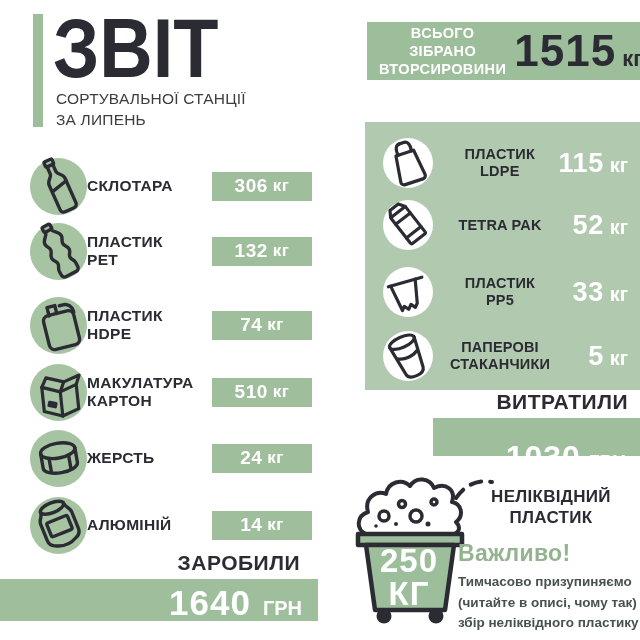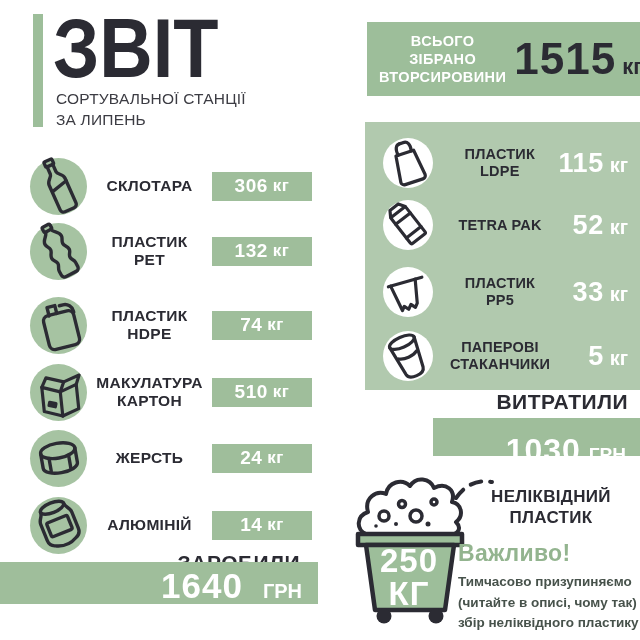--- a/index.html
+++ b/index.html
@@ -7,34 +7,34 @@
           font-family:"Liberation Sans",sans-serif;}
 
   
   .accent-bar{position:absolute;left:33px;top:14px;width:10px;height:113px;background:#9dbe9a;}
   .title{position:absolute;left:53px;top:8px;margin:0;font-size:74px;font-weight:900;
          color:#2b2b33;letter-spacing:0px;line-height:74px;transform:scaleY(1.12);transform-origin:top left;}
   .subtitle{position:absolute;left:56px;top:88px;font-size:15.5px;font-weight:400;
             color:#3c3c43;line-height:21px;letter-spacing:.2px;}
 
   
-  .total-box{position:absolute;left:367px;top:22px;right:0;height:74px;background:#9dbe9a;
+  .total-box{position:absolute;left:367px;top:22px;right:0;height:58px;background:#9dbe9a;
              display:flex;align-items:center;padding-left:12px;box-sizing:border-box;}
   .total-label{color:#ffffff;font-weight:700;font-size:14.5px;line-height:18px;
                text-align:center;letter-spacing:.4px;}
   .total-value{display:flex;align-items:baseline;margin-left:8px;color:#2b2b33;font-weight:800;}
   .total-value .num{font-size:44px;letter-spacing:1px;}
   .total-value .u{font-size:22px;margin-left:6px;}
 
   
   .lrow{position:absolute;left:30px;width:282px;height:68px;display:flex;align-items:center;}
   .lcircle{width:57px;height:57px;border-radius:50%;background:#a6c3a2;flex:none;
            display:flex;align-items:center;justify-content:center;}
   .lcircle svg,.rcircle svg{overflow:visible;}
-  .llabel{flex:1;text-align:center;font-weight:800;font-size:15.5px;color:#2b2b33;
+  .llabel{flex:1;font-weight:800;font-size:15.5px;color:#2b2b33;
           line-height:18px;letter-spacing:.3px;}
   .lbadge{width:100px;height:29px;background:#9fbe9b;color:#fff;font-weight:800;font-size:19px;
           display:flex;align-items:center;justify-content:center;gap:5px;letter-spacing:.5px;flex:none;}
   .lbadge .u{font-size:17px;}
 
   
   .right-panel{position:absolute;left:365px;top:122px;right:0;height:268px;background:#b1c9ae;}
   .rrow{position:absolute;left:18px;right:12px;height:58px;display:flex;align-items:center;}
   .rcircle{width:50px;height:50px;border-radius:50%;background:#ffffff;flex:none;
            display:flex;align-items:center;justify-content:center;}
@@ -43,27 +43,27 @@
   .rvalue{flex:1;display:flex;justify-content:flex-end;align-items:baseline;gap:6px;
           color:#ffffff;font-weight:800;}
   .rvalue .num{font-size:27px;letter-spacing:.5px;}
   .rvalue .u{font-size:20px;}
 
   
   .spent-label{position:absolute;right:12px;top:390px;font-size:21px;font-weight:800;
                color:#2b2b33;letter-spacing:.5px;}
   .spent-bar{position:absolute;left:433px;right:0;top:418px;height:38px;background:#9fbe9b;
              display:flex;align-items:baseline;justify-content:flex-end;gap:8px;
-             padding:14px 14px 0 0;box-sizing:border-box;color:#fff;font-weight:800;}
+             padding:21px 14px 0 0;box-sizing:border-box;color:#fff;font-weight:800;}
   .spent-bar .num{font-size:32px;letter-spacing:1px;}
   .spent-bar .u{font-size:19px;}
   .earned-label{position:absolute;left:0;top:551px;width:300px;text-align:right;
                 font-size:21px;font-weight:800;color:#2b2b33;letter-spacing:.5px;}
-  .earned-bar{position:absolute;left:0;top:562px;width:318px;height:42px;background:#9fbe9b;
-              display:flex;align-items:baseline;justify-content:flex-end;gap:20px;
+  .earned-bar{position:absolute;left:0;top:579px;width:318px;height:42px;background:#9fbe9b;
+              display:flex;align-items:baseline;justify-content:flex-end;gap:12px;
               padding:4px 16px 0 0;box-sizing:border-box;color:#fff;font-weight:800;}
   .earned-bar .num{font-size:35px;letter-spacing:1px;}
   .earned-bar .u{font-size:20px;}
 
   
   .bin-svg{position:absolute;left:350px;top:472px;}
   .bin-value{position:absolute;left:352px;top:544px;width:114px;text-align:center;
              color:#ffffff;font-weight:800;font-size:33px;line-height:33px;letter-spacing:1px;}
   .nonliquid-label{position:absolute;left:470px;top:486px;width:162px;text-align:center;
                    font-size:17px;font-weight:800;color:#2b2b33;line-height:21px;letter-spacing:.3px;}

